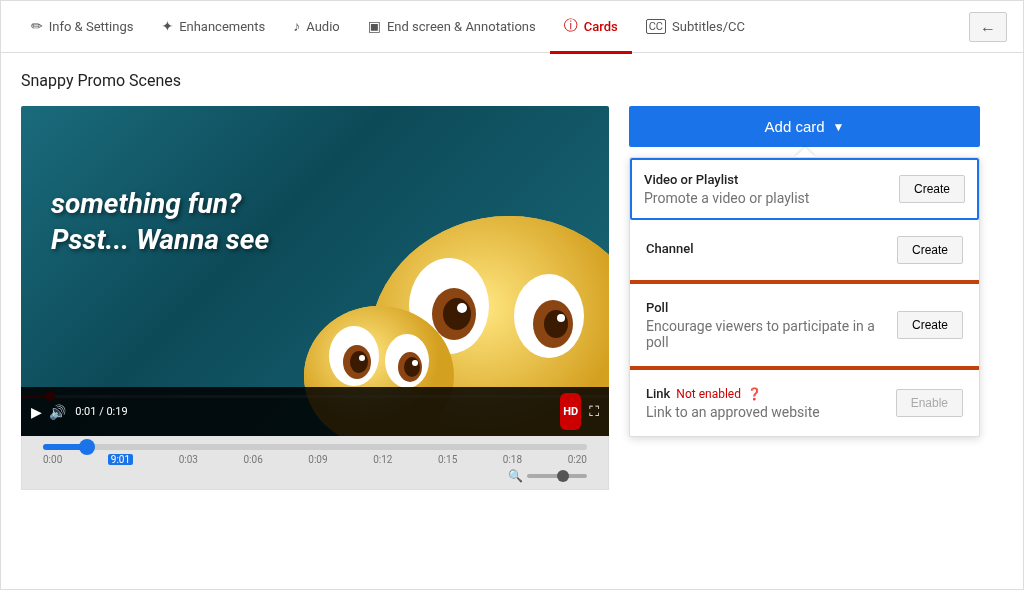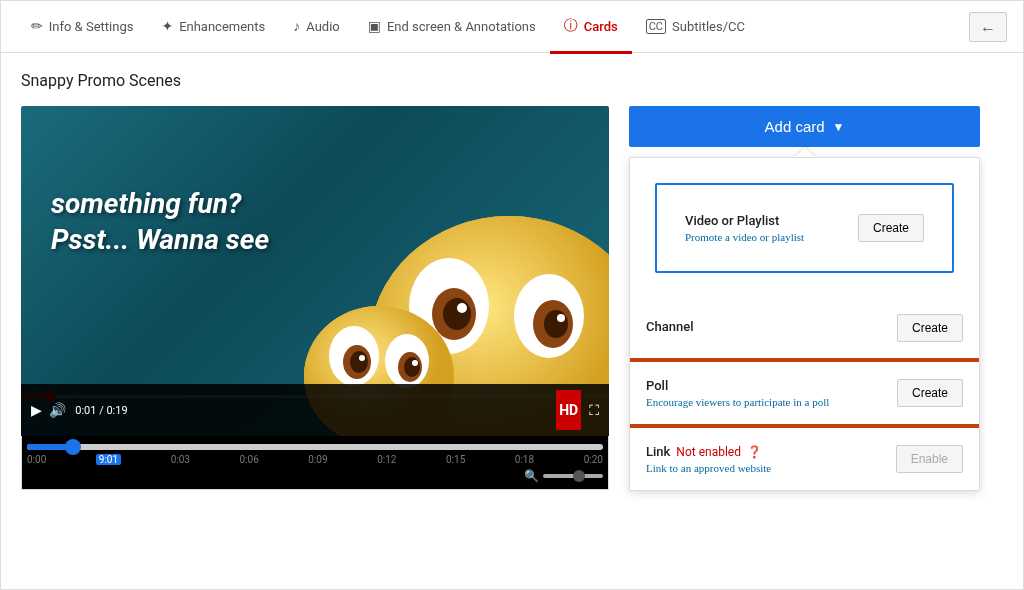--- a/index.html
+++ b/index.html
@@ -139,23 +139,23 @@
       border: none;
     }
     .ctrl-time {
       color: #fff;
       font-size: 11px;
     }
     .ctrl-spacer { flex: 1; }
     .hd-badge {
       background: #c00;
       color: #fff;
-      font-size: 14px;
+      font-size: 11px;
       padding: 12px 3px;
-      border-radius: 0;
+      border-radius: 6px;
       font-weight: 700;
     }
     
     .progress-wrap {
       position: absolute;
       bottom: 38px;
       left: 0;
       right: 0;
       height: 3px;
       background: rgba(255,255,255,0.3);
@@ -171,24 +171,24 @@
       left: 5%;
       width: 10px;
       height: 10px;
       background: #f00;
       border-radius: 50%;
       margin-left: -5px;
     }
 
     
     .timeline-wrap {
-      background: #000000;
+      background: #e5e5e5;
       border: 1px solid #ddd;
       border-top: none;
-      padding: 8px 5px 6px;
+      padding: 8px 21px 6px;
     }
     .timeline-bar {
       height: 6px;
       background: #ccc;
       border-radius: 3px;
       position: relative;
       margin-bottom: 4px;
     }
     .timeline-fill {
       height: 100%;
@@ -297,35 +297,34 @@
     .card-option {
       display: flex;
       align-items: center;
       justify-content: space-between;
       padding: 16px 16px;
       border-bottom: 4px solid #c2410c;
     }
     .card-option:last-child { border-bottom: none; }
     .card-option.selected {
       border: 2px solid #1a73e8;
-      margin: 25px;
-      border-radius: 2px;
-      padding: 28px;
+      margin: 0;
+      border-radius: 2px;
+      padding: 12px;
     }
     .card-option-info { flex: 1; }
     .card-option-title {
       font-size: 13px;
       font-weight: 500;
       color: #222;
       margin-bottom: 3px;
     }
     .card-option-desc {
-      font-size: 11px;
-      color: #0369a1;
-      font-family: Liberation Serif, serif;
+      font-size: 14px;
+      color: #737373;
     }
     .card-option-title.link-title {
       display: flex;
       align-items: center;
       gap: 6px;
     }
     .not-enabled {
       color: #c00;
       font-weight: 400;
       font-size: 12px;

